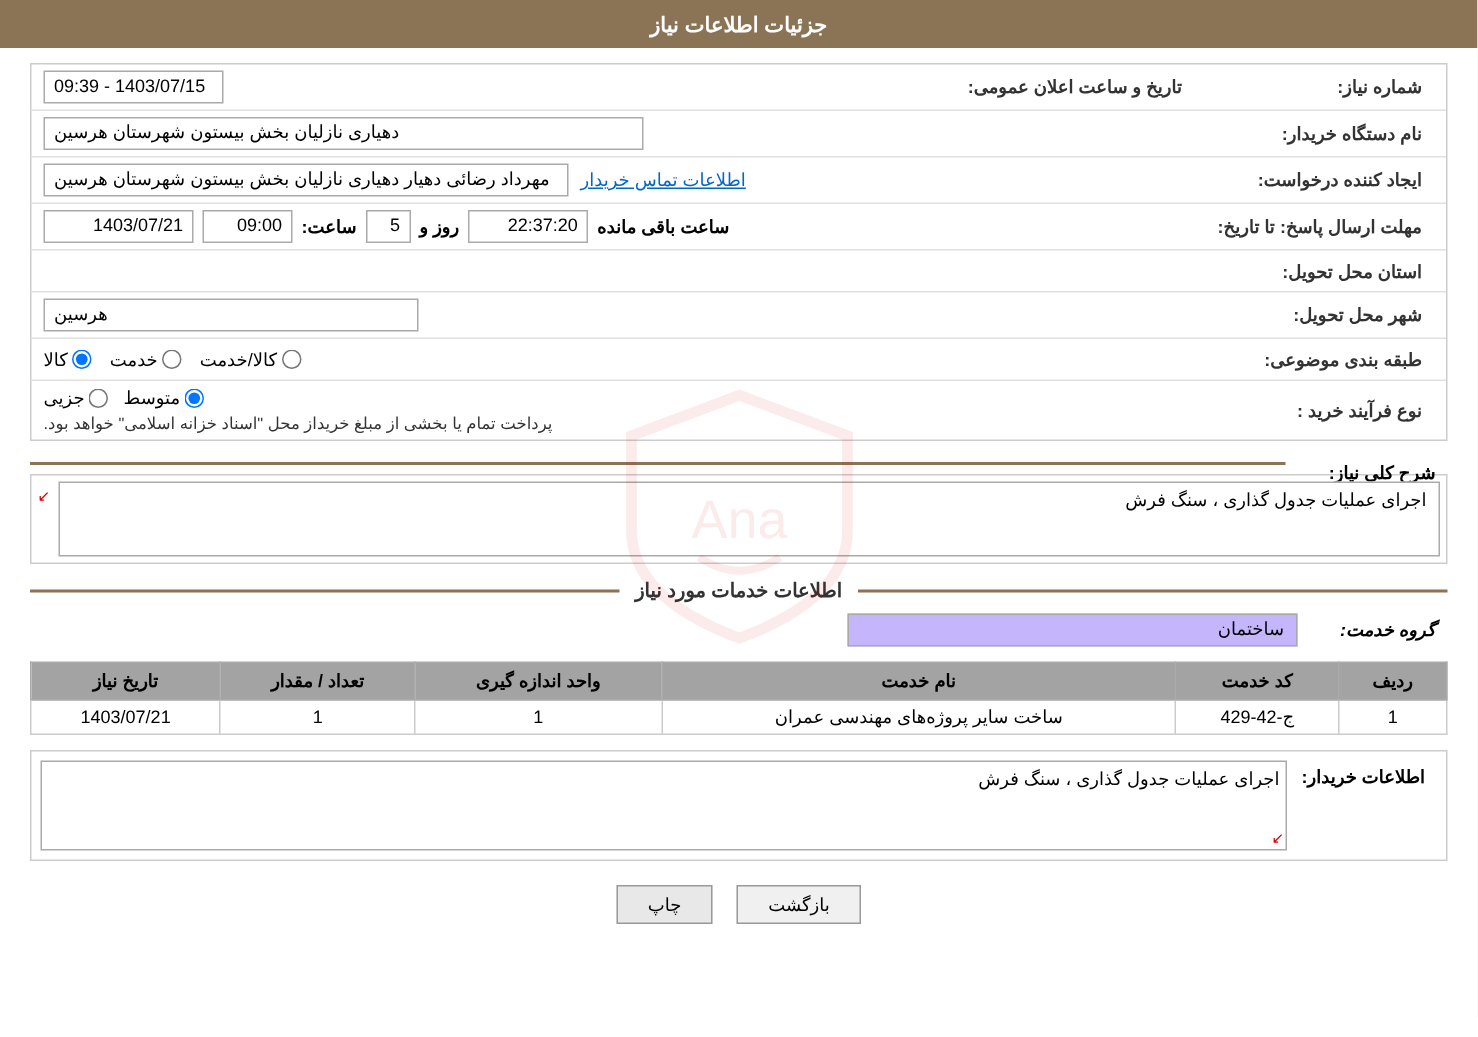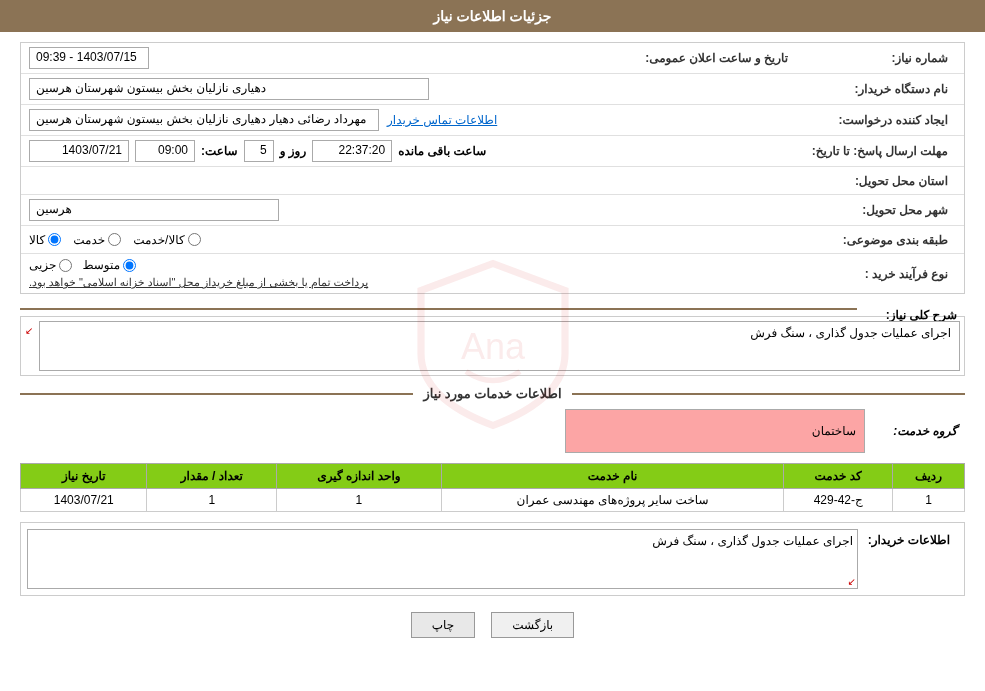--- a/index.html
+++ b/index.html
@@ -114,21 +114,21 @@
     }
     .table-section {
       margin-top: 10px;
     }
     .data-table {
       width: 100%;
       border-collapse: collapse;
       font-size: 12px;
     }
     .data-table th {
-      background: #84cc16;
+      background: #a3a3a3;
       border: 1px solid #aaa;
       padding: 5px 8px;
       text-align: center;
       font-weight: bold;
     }
     .data-table td {
       border: 1px solid #ccc;
       padding: 4px 8px;
       text-align: center;
     }
@@ -189,22 +189,22 @@
     }
     .group-label {
       font-weight: bold;
       min-width: 100px;
       text-align: right;
       padding-right: 8px;
       font-style: italic;
     }
     .group-value {
       border: 1px solid #aaa;
-      background: #fca5a5;
-      padding: 14px 8px;
+      background: #c4b5fd;
+      padding: 2px 8px;
       min-height: 22px;
       min-width: 300px;
     }
   </style>
 </head>
 <body>
 
 <div class="page-wrapper">
 
   <div class="header-bar">
@@ -291,21 +291,21 @@
           <div class="process-row">
             <div class="radio-item">
               <input type="radio" name="process" checked="" style="">
               <span>متوسط</span>
             </div>
             <div class="radio-item">
               <input type="radio" name="process" style="">
               <span>جزیی</span>
             </div>
           </div>
-          <div style="font-size:11px; color:#333;text-decoration:underline;">پرداخت تمام یا بخشی از مبلغ خریداز محل "اسناد خزانه اسلامی" خواهد بود.</div>
+          <div style="font-size:11px; color:#333;">پرداخت تمام یا بخشی از مبلغ خریداز محل "اسناد خزانه اسلامی" خواهد بود.</div>
         </div>
       </div>
 
     </div>
 
     <div style="margin-bottom:10px;">
       <div style="display:flex; align-items:flex-start; gap:8px;">
         <div style="font-weight:bold; min-width:100px; text-align:right; padding-top:4px; padding-right:8px;">شرح کلی نیاز:</div>
         <div style="flex:1;">
           <div class="need-details-title" style="font-size:13px; font-weight:bold; color:#333; border-bottom:2px solid #8B7355; padding-bottom:4px; margin-bottom:6px;"></div>

